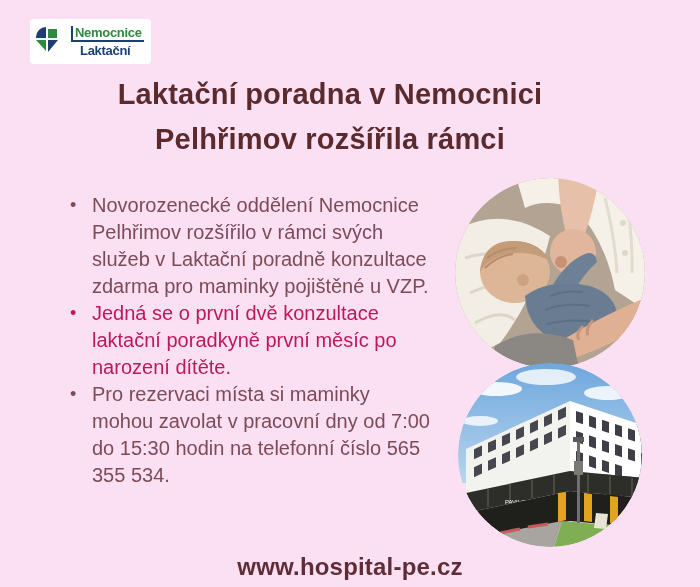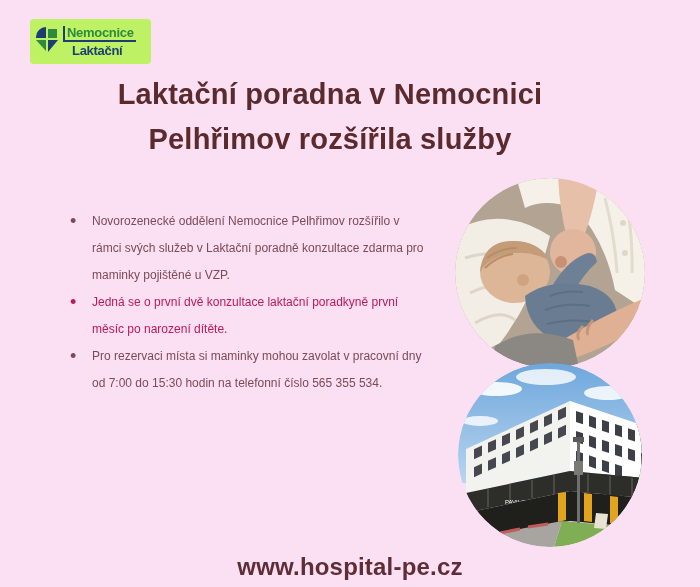--- a/index.html
+++ b/index.html
@@ -11,26 +11,26 @@
     background: #fbdff3;
     font-family: "Liberation Sans", sans-serif;
     overflow: hidden;
   }
 
   
   .logo {
     position: absolute;
     left: 30px; top: 19px;
     width: 121px; height: 45px;
-    background: #bef264;
+    background: #ffffff;
     border-radius: 4px;
     display: flex;
     align-items: center;
     padding: 4px 6px 4px 5px;
-    gap: 3px;
+    gap: 11px;
   }
   .logo-text { display: flex; flex-direction: column; line-height: 1; }
   .logo-line1 {
     font-size: 13px; font-weight: bold; color: #2e8b3d;
     border-left: 2px solid #1c3e73;
     border-bottom: 2px solid #1c3e73;
     padding: 0 2px 1px 2px;
     letter-spacing: -0.3px;
   }
   .logo-line2 {
@@ -48,25 +48,25 @@
     color: #5a2a2d;
     font-size: 29px;
     font-weight: bold;
     line-height: 45px;
     letter-spacing: 0.2px;
   }
 
   
   .info-list {
     position: absolute;
-    left: 64px; top: 208px;
+    left: 64px; top: 192px;
     width: 392px;
     list-style: none;
     color: #7d4b56;
-    font-size: 12px;
+    font-size: 20px;
     line-height: 27px;
   }
   .info-list li {
     position: relative;
     padding-left: 28px;
     width: 368px;
   }
   .info-list li::before {
     content: "\2022";
     position: absolute;
@@ -119,21 +119,21 @@
       </svg>
     </span>
     <span class="logo-text">
       <span class="logo-line1">Nemocnice</span>
       <span class="logo-line2">Laktační</span>
     </span>
   </div>
 
   <h1 class="title">
     <span>Laktační poradna v Nemocnici</span><br>
-    <span>Pelhřimov rozšířila služby</span>
+    <span>Pelhřimov rozšířila rámci</span>
   </h1>
 
   <ul class="info-list">
     <li>Novorozenecké oddělení Nemocnice Pelhřimov rozšířilo v rámci svých služeb v Laktační poradně  konzultace zdarma pro maminky pojištěné u VZP.</li>
     <li class="bold">Jedná se o první dvě konzultace laktační poradkyně první měsíc po narození dítěte.</li>
     <li>Pro rezervaci místa si maminky mohou zavolat v pracovní dny od 7:00 do 15:30 hodin na telefonní číslo 565 355 534.</li>
   </ul>
 
   <div class="photo-circle photo-top">
     <svg viewBox="0 0 190 190">

